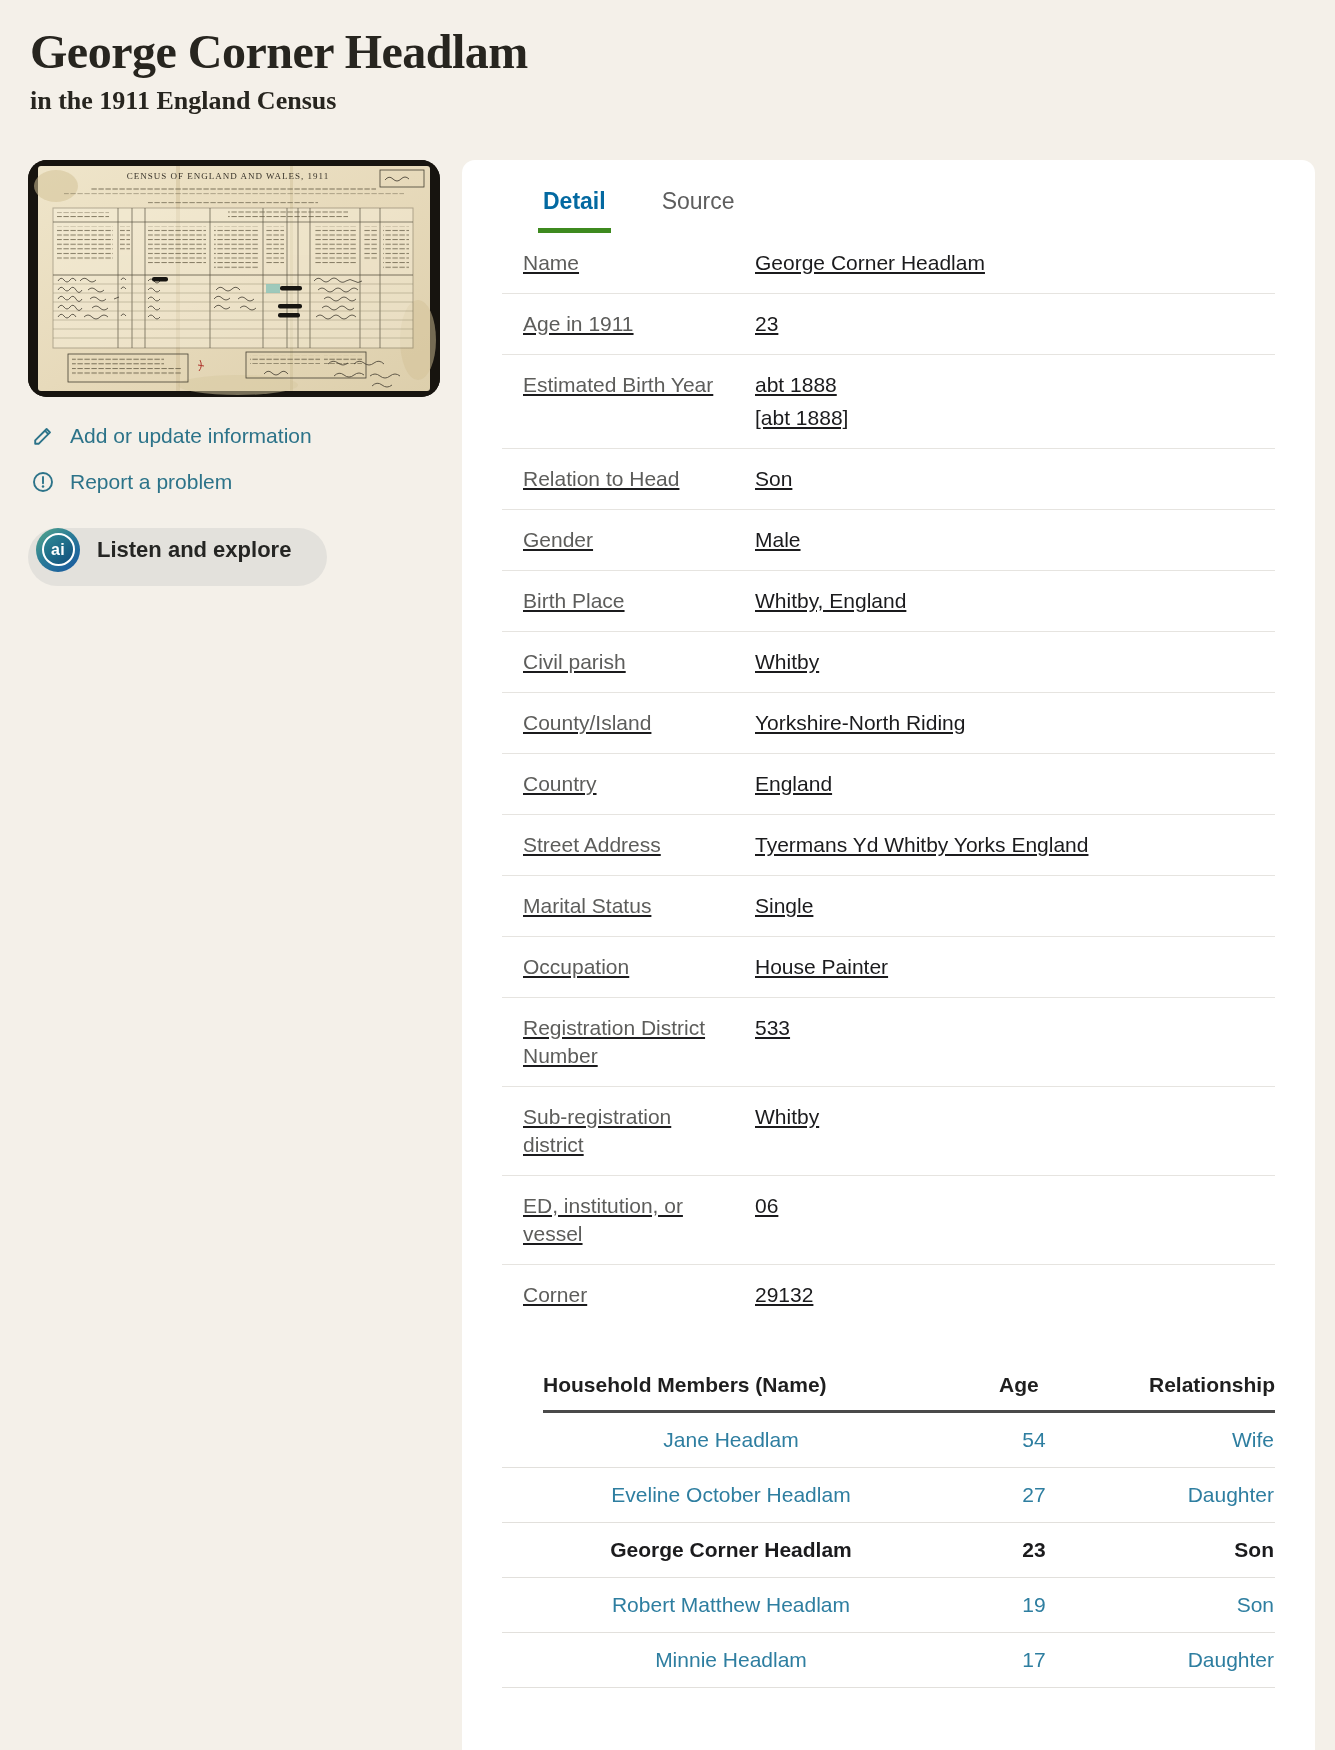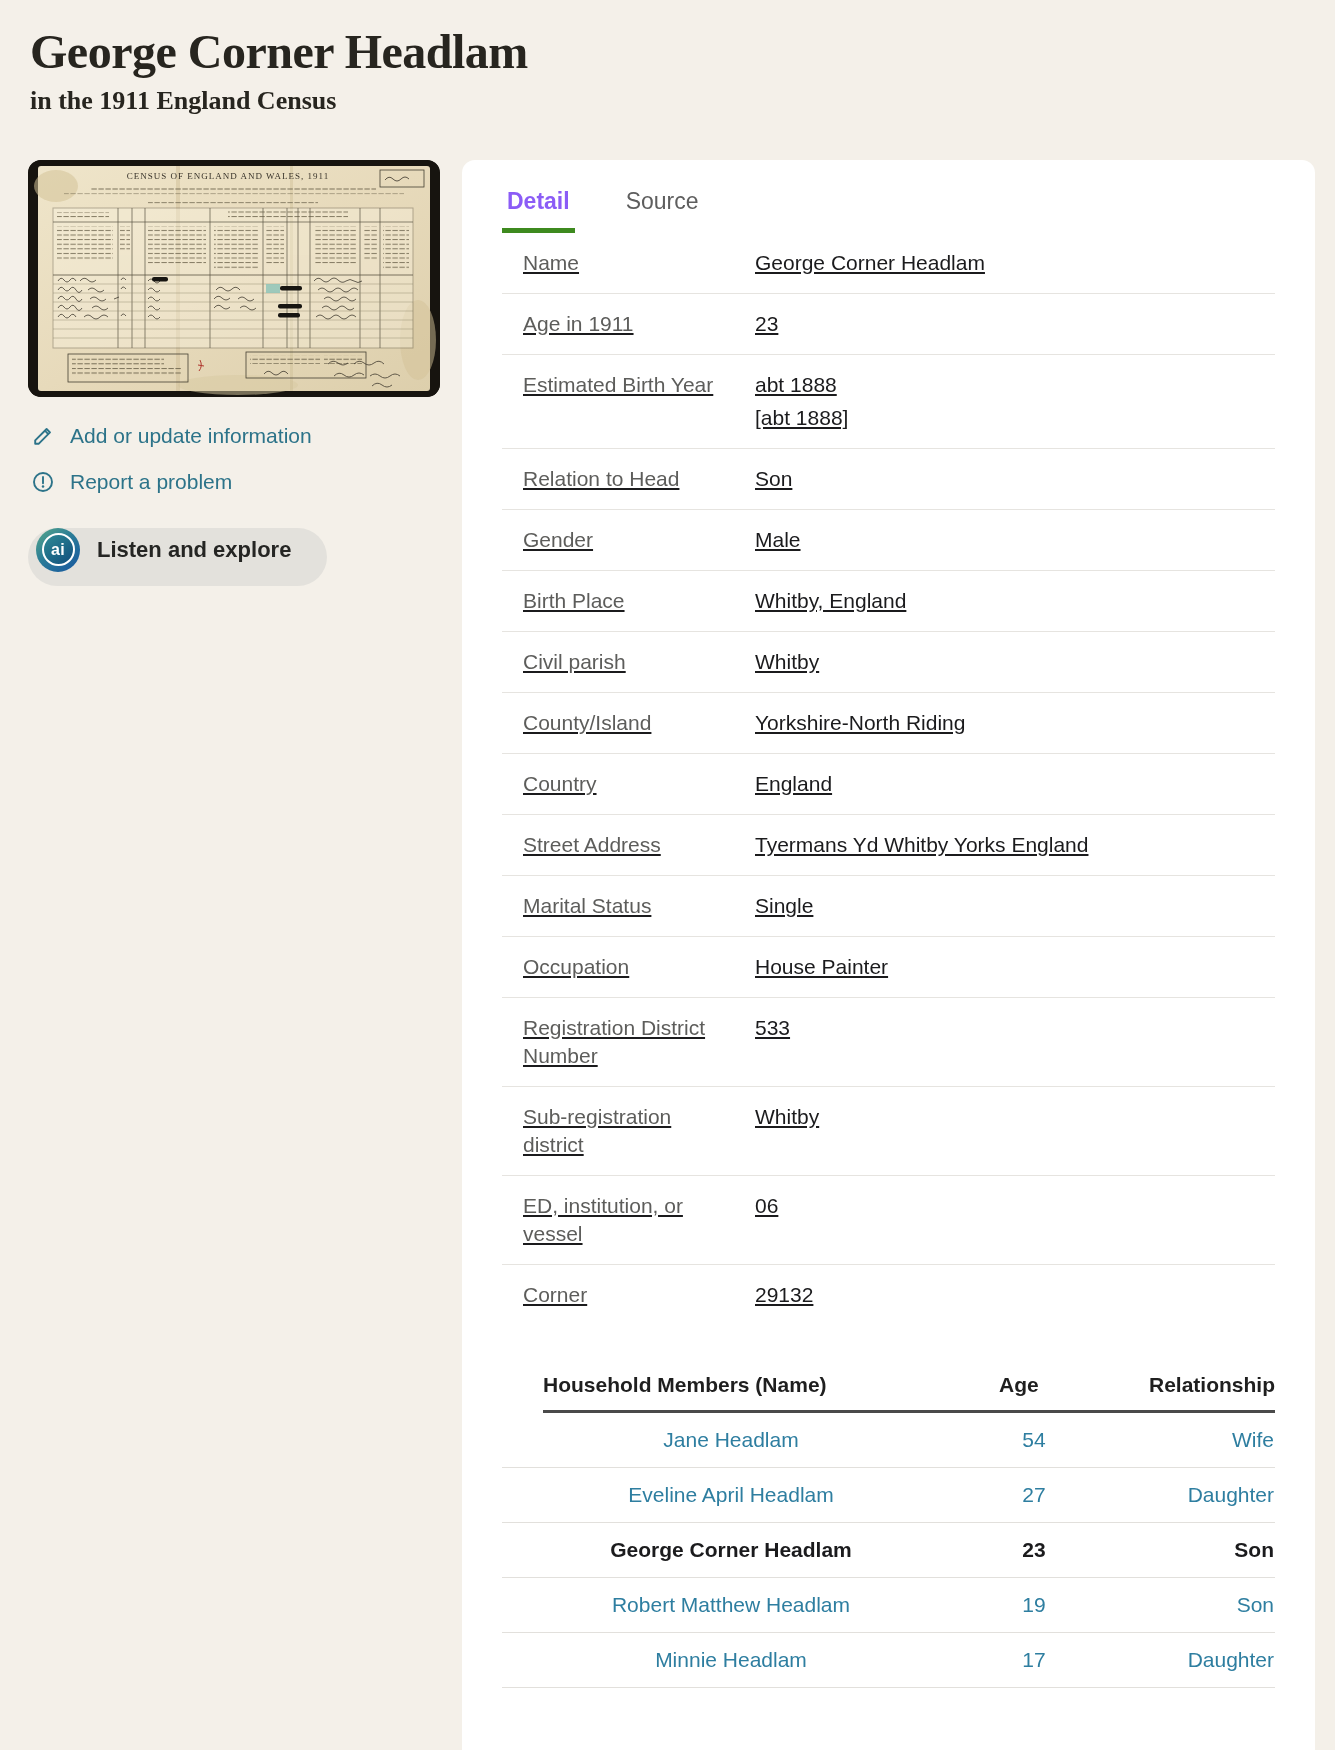--- a/index.html
+++ b/index.html
@@ -31,21 +31,21 @@
   
   .content {
     display:flex;
     align-items:stretch;
     padding:0 24px 0 28px;
     margin-top:44px;
   }
   .left-rail { width:412px; flex:none; }
   .thumb {
     width:412px; height:237px;
-    border-radius:13px;
+    border-radius:19px;
     overflow:hidden;
     display:block;
     cursor:pointer;
     background:#17140F;
   }
   .thumb svg { display:block; }
   .action-link {
     display:flex;
     gap:15px;
     margin-top:27px;
@@ -98,22 +98,23 @@
   .tabs { display:flex; gap:46px; }
   .tab {
     font-size:23px;
     padding:2px 5px 13px 5px;
     cursor:pointer;
     color:#5E5E5E;
     border-bottom:5px solid transparent;
   }
   .tab.active {
     font-weight:700;
-    color:#8b5cf6;
+    color:#0369a1;
     border-bottom-color:#3E8A1F;
+    margin-left:36px;
   }
   
   .detail-table { margin-top:0;text-decoration:underline; }
   .detail-row {
     display:grid;
     grid-template-columns:210px 1fr;
     column-gap:22px;
     padding:16px 0 16px 21px;
     border-bottom:1px solid #E6E4E0;
     font-size:21px;
@@ -389,21 +390,21 @@
         <div>Age</div>
         <div class="col-rel">Relationship</div>
       </div>
 
       <div class="hh-row">
         <div class="cell"><a>Jane Headlam</a></div>
         <div class="cell">54</div>
         <div class="cell col-rel">Wife</div>
       </div>
       <div class="hh-row">
-        <div class="cell"><a>Eveline April Headlam</a></div>
+        <div class="cell"><a>Eveline October Headlam</a></div>
         <div class="cell">27</div>
         <div class="cell col-rel">Daughter</div>
       </div>
       <div class="hh-row current">
         <div class="cell">George Corner Headlam</div>
         <div class="cell">23</div>
         <div class="cell col-rel">Son</div>
       </div>
       <div class="hh-row">
         <div class="cell"><a>Robert Matthew Headlam</a></div>

